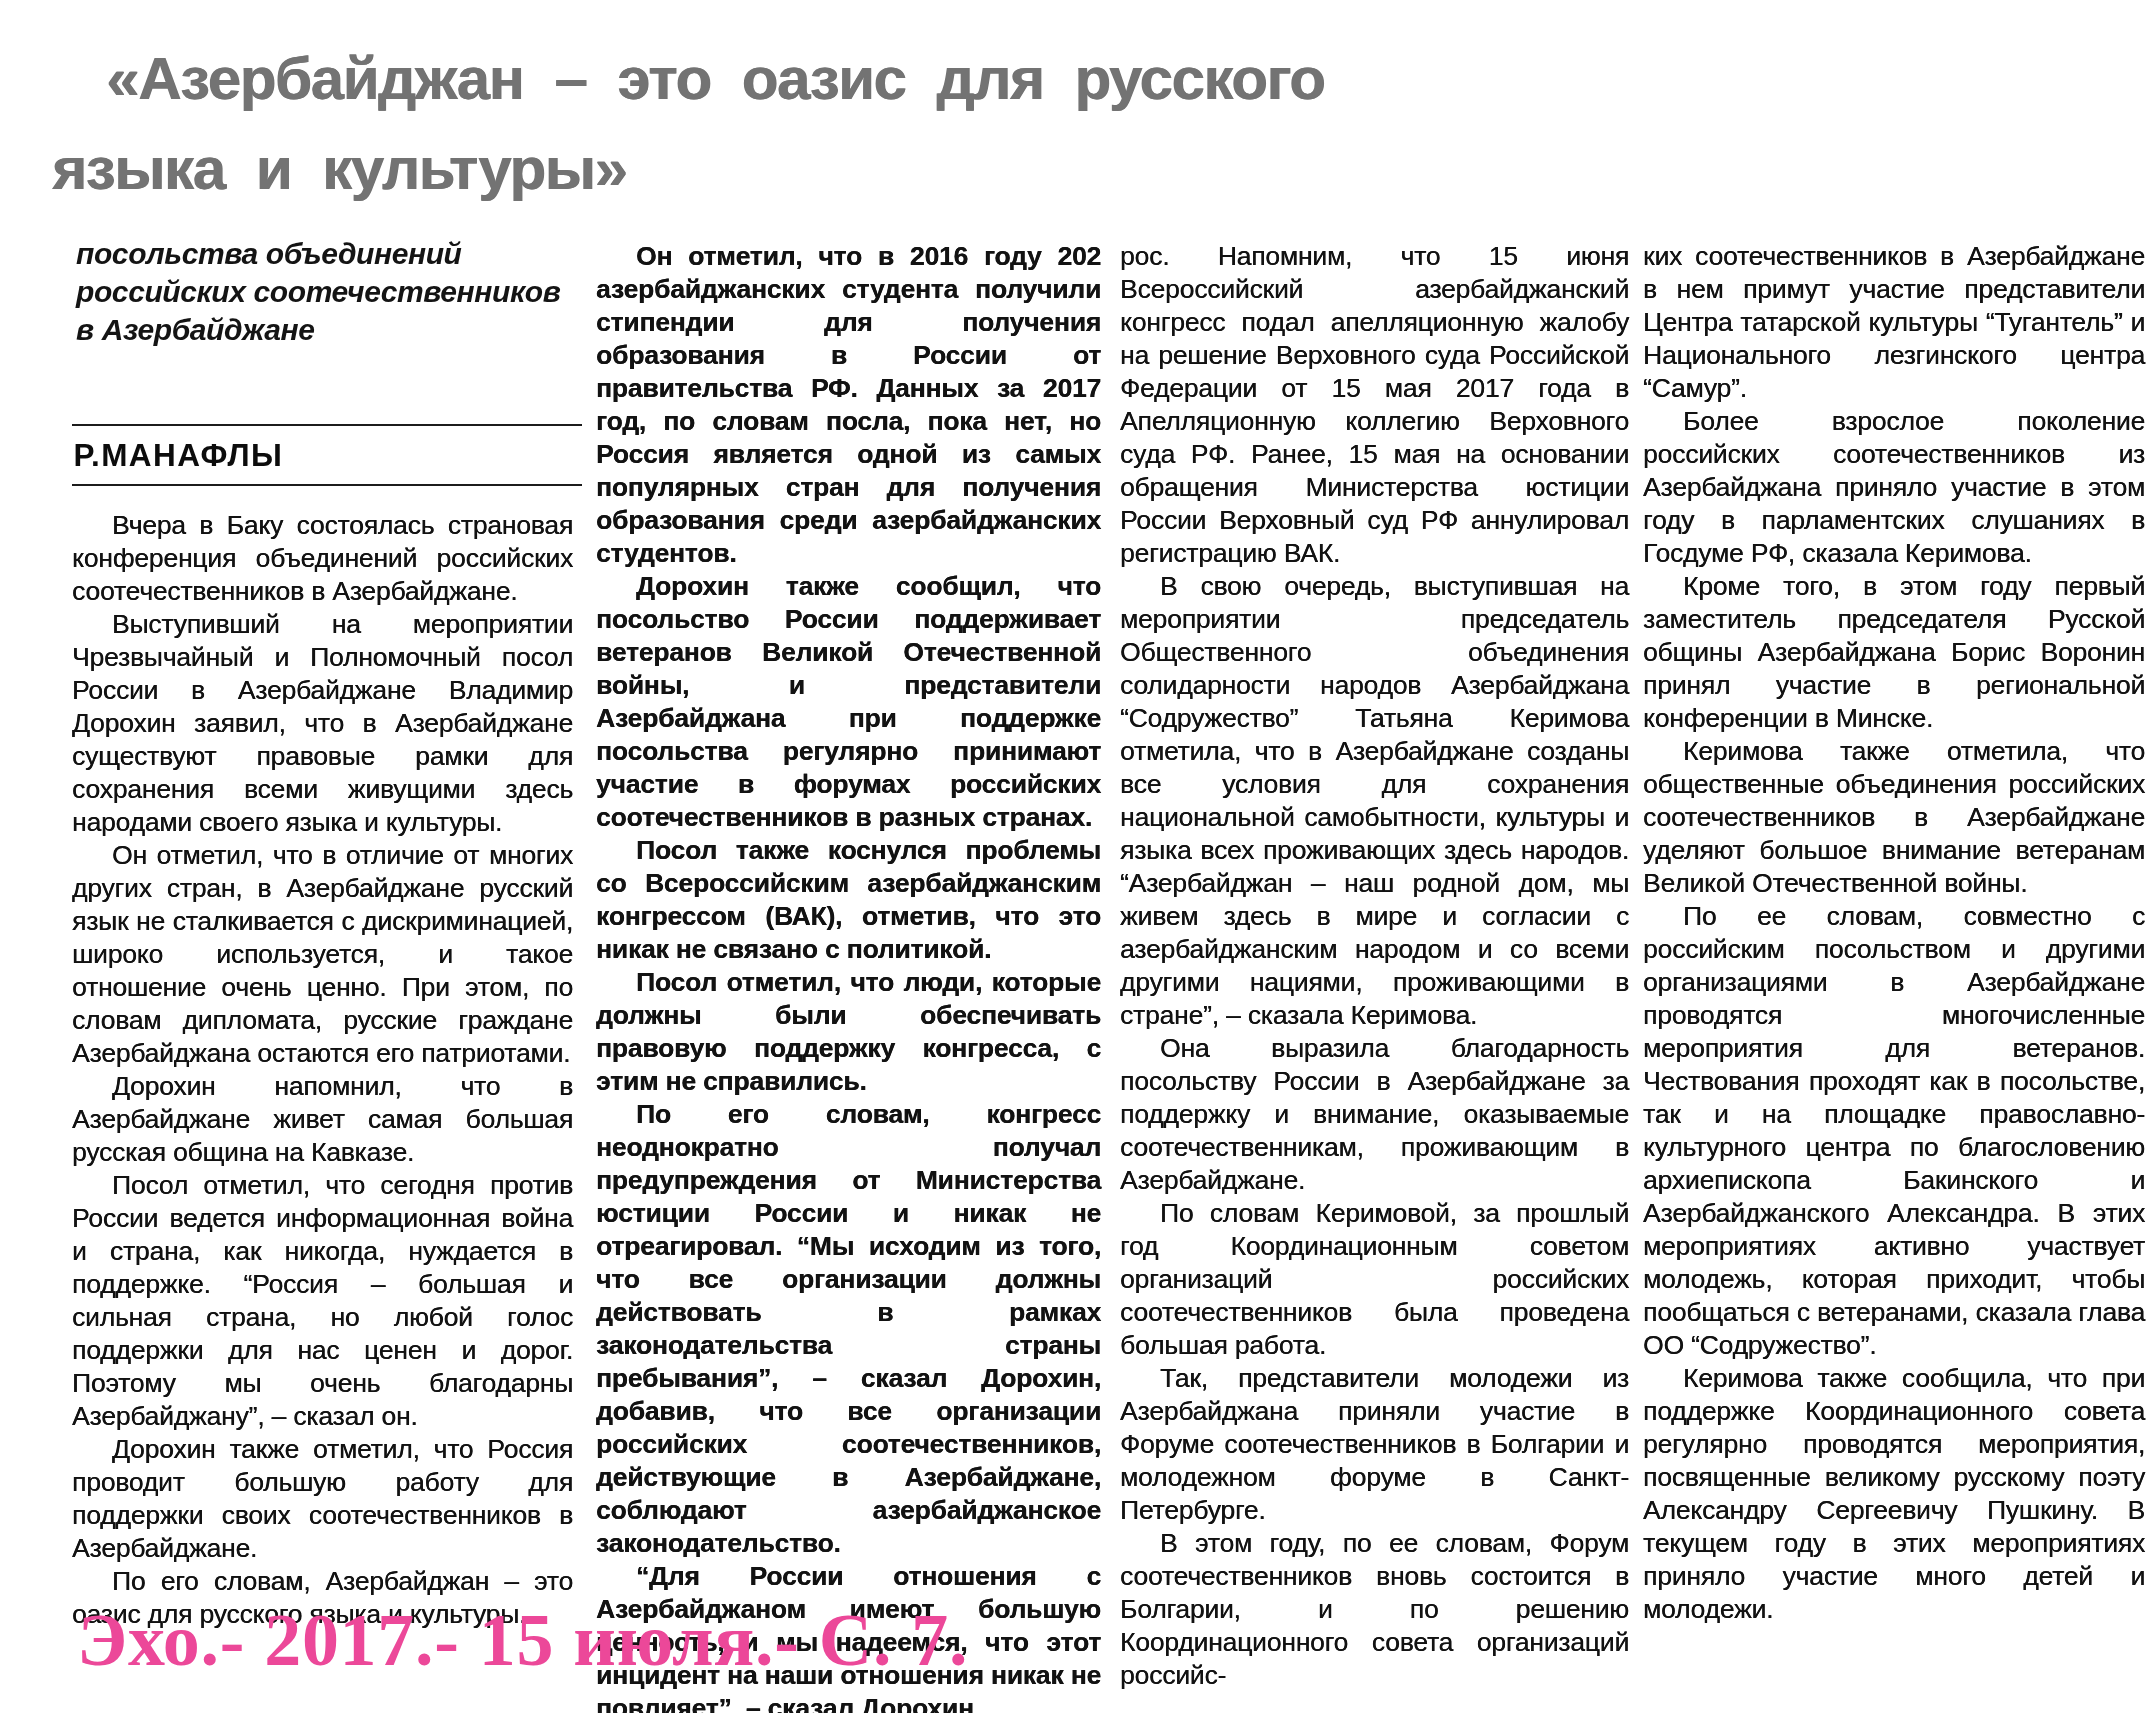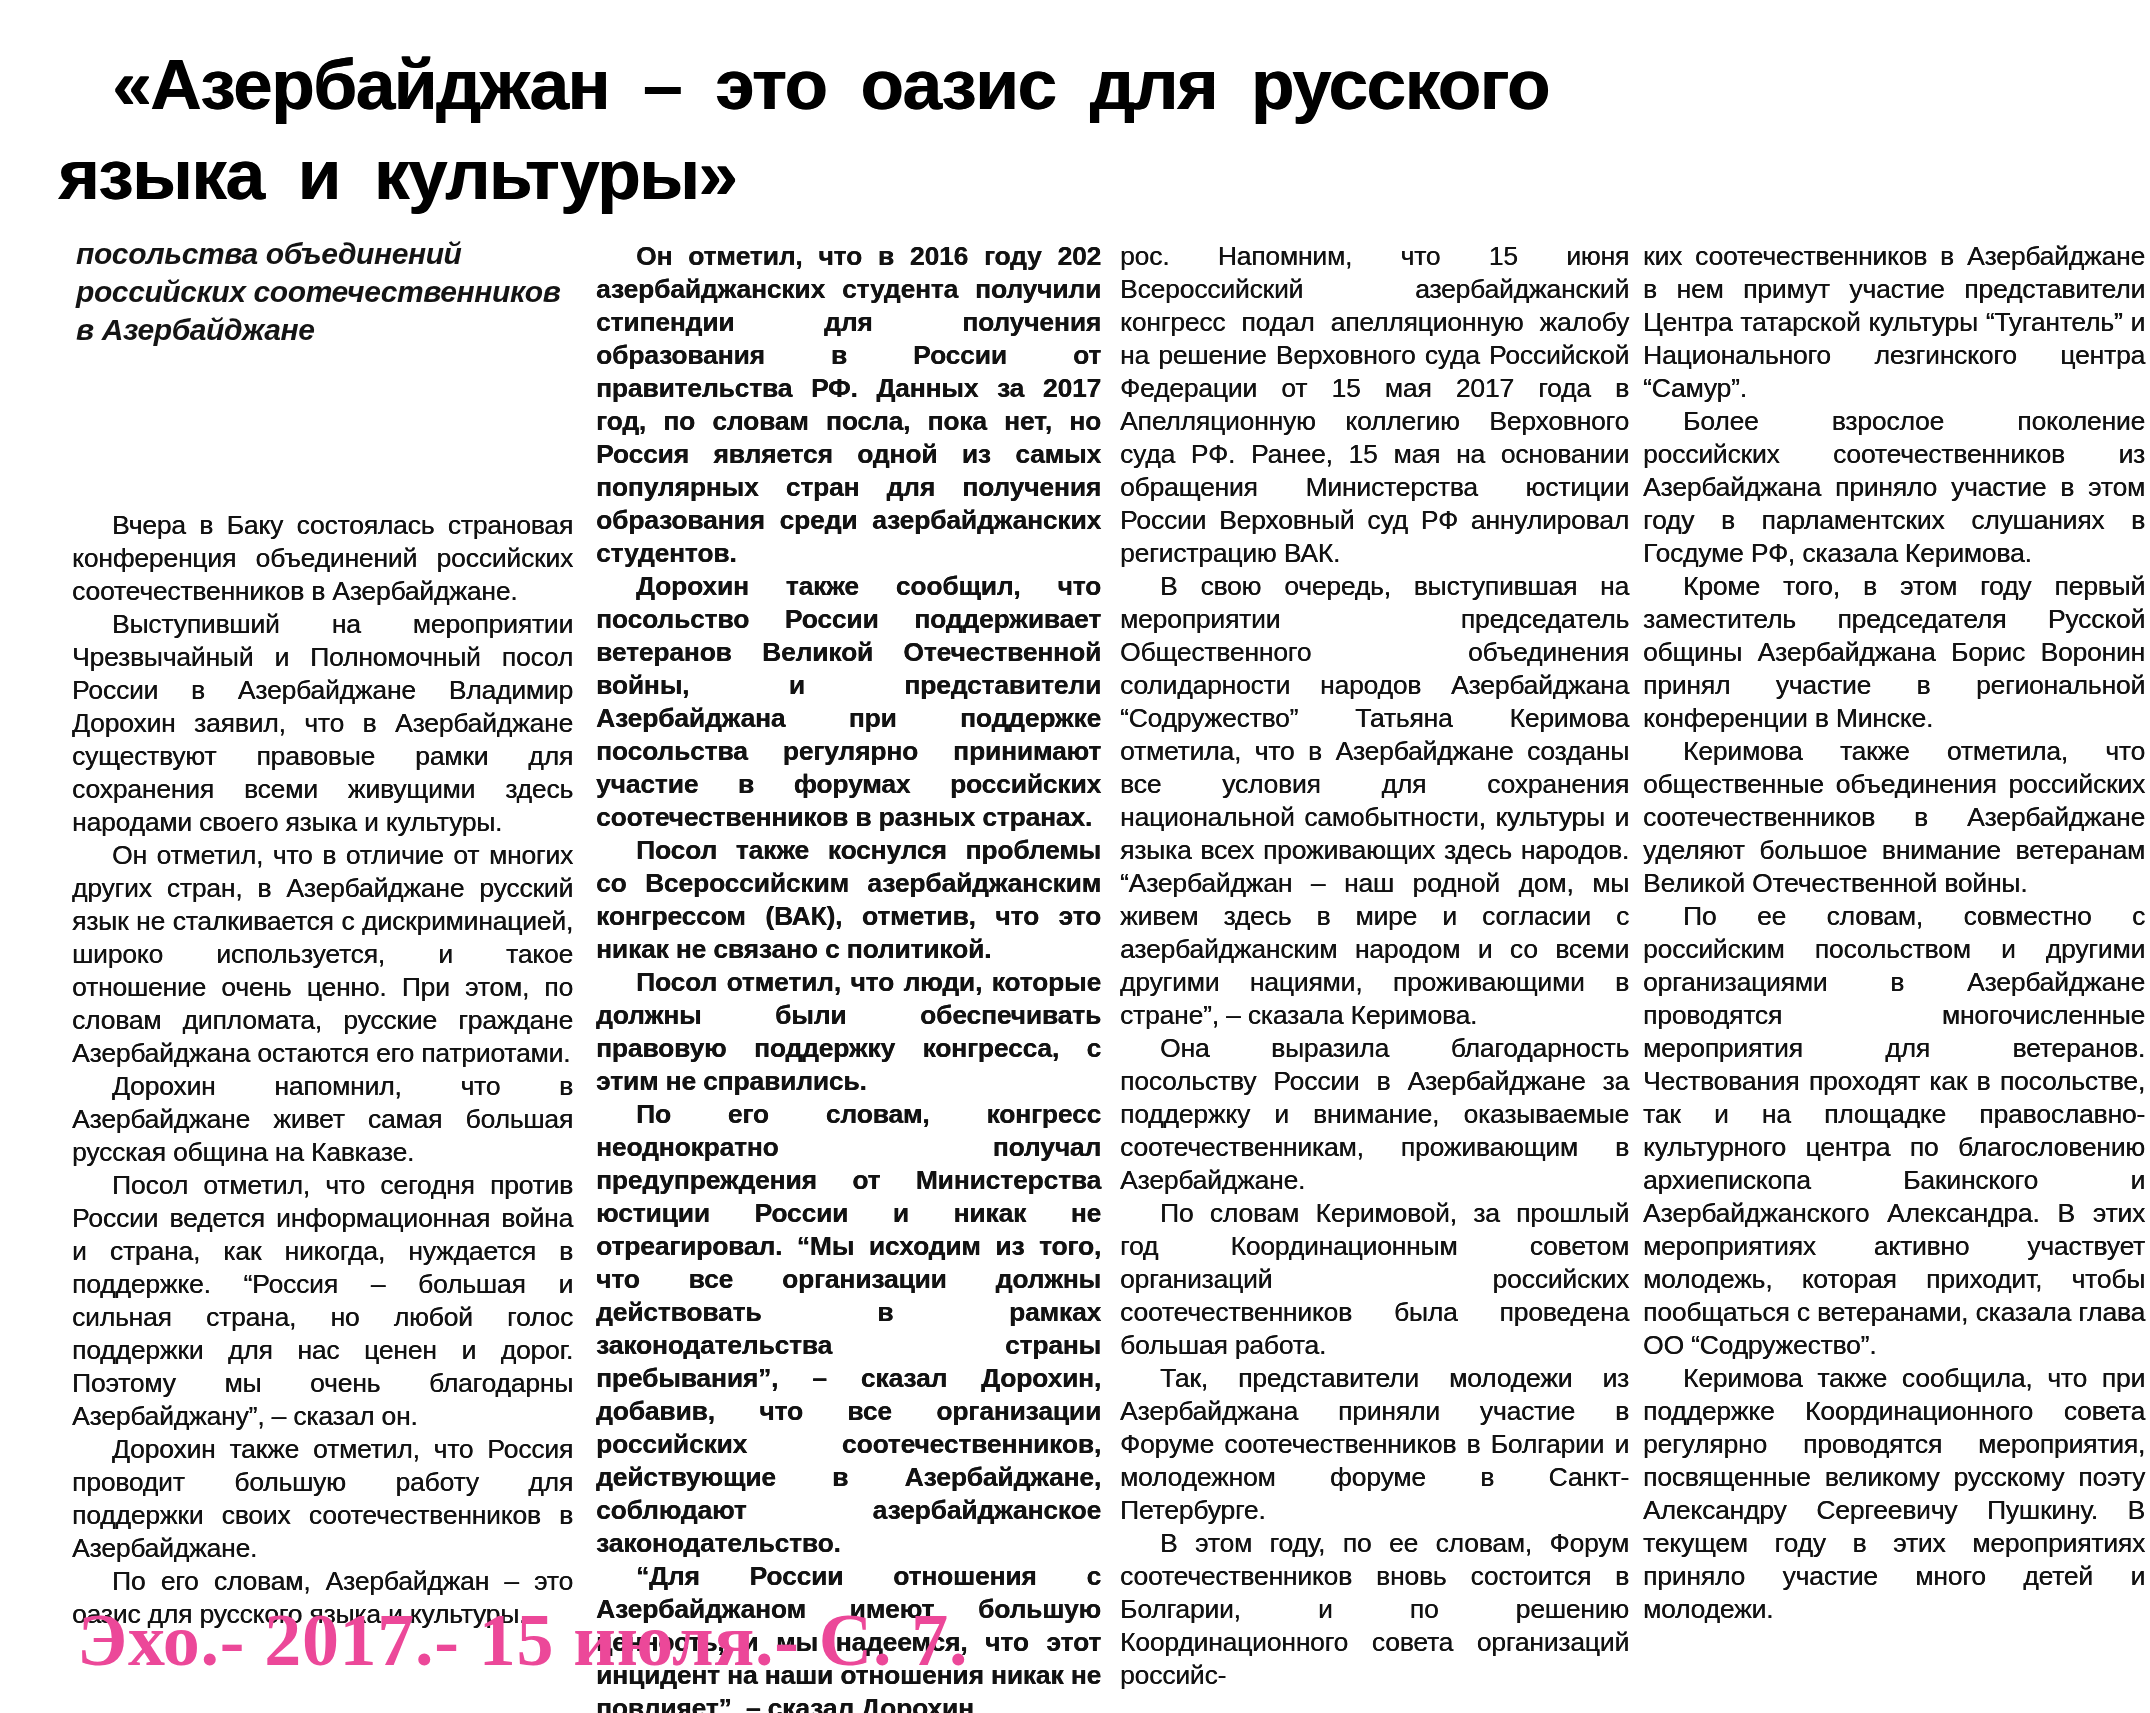--- a/index.html
+++ b/index.html
@@ -10,27 +10,27 @@
     background: #ffffff;
     color: #101010;
     font-family: "Liberation Sans", sans-serif;
     overflow: hidden;
   }
   .title {
     position: absolute;
     left: 52px;
     top: 34px;
     width: 2075px;
-    margin: 6px;
-    font-size: 71px;
+    margin: 0;
+    font-size: 60px;
     line-height: 90px;
     font-weight: 700;
     letter-spacing: -1.4px;
     word-spacing: 15.7px;
-    color: #000000;
+    color: #737373;
     text-shadow: 0.7px 0 0 currentColor;
   }
   .title .title-line:first-child { padding-left: 54px; }
   .lead {
     position: absolute;
     left: 76px;
     top: 235px;
     width: 487px;
     font-size: 30px;
     line-height: 38px;
@@ -90,20 +90,23 @@
     <div class="title-line">«Азербайджан – это оазис для русского</div>
     <div class="title-line">языка и культуры»</div>
   </h1>
 
   <div class="lead">
       <div>посольства объединений</div>
       <div>российских соотечественников</div>
       <div>в Азербайджане</div>
     </div>
 
+  <div class="byline">
+    <span>Р.МАНАФЛЫ</span>
+  </div>
 
   <div class="col col1">
       <p class="para">Вчера в Баку состоялась страновая конференция объединений российских соотечественников в Азербайджане.</p>
       <p class="para">Выступивший на мероприятии Чрезвычайный и Полномочный посол России в Азербайджане Владимир Дорохин заявил, что в Азербайджане существуют правовые рамки для сохранения всеми живущими здесь народами своего языка и культуры.</p>
       <p class="para">Он отметил, что в отличие от многих других стран, в Азербайджане русский язык не сталкивается с дискриминацией, широко используется, и такое отношение очень ценно. При этом, по словам дипломата, русские граждане Азербайджана остаются его патриотами.</p>
       <p class="para">Дорохин напомнил, что в Азербайджане живет самая большая русская община на Кавказе.</p>
       <p class="para">Посол отметил, что сегодня против России ведется информационная война и страна, как никогда, нуждается в поддержке. “Россия – большая и сильная страна, но любой голос поддержки для нас ценен и дорог. Поэтому мы очень благодарны Азербайджану”, – сказал он.</p>
       <p class="para">Дорохин также отметил, что Россия проводит большую работу для поддержки своих соотечественников в Азербайджане.</p>
       <p class="para">По его словам, Азербайджан – это оазис для русского языка и культуры.</p>
     </div>

